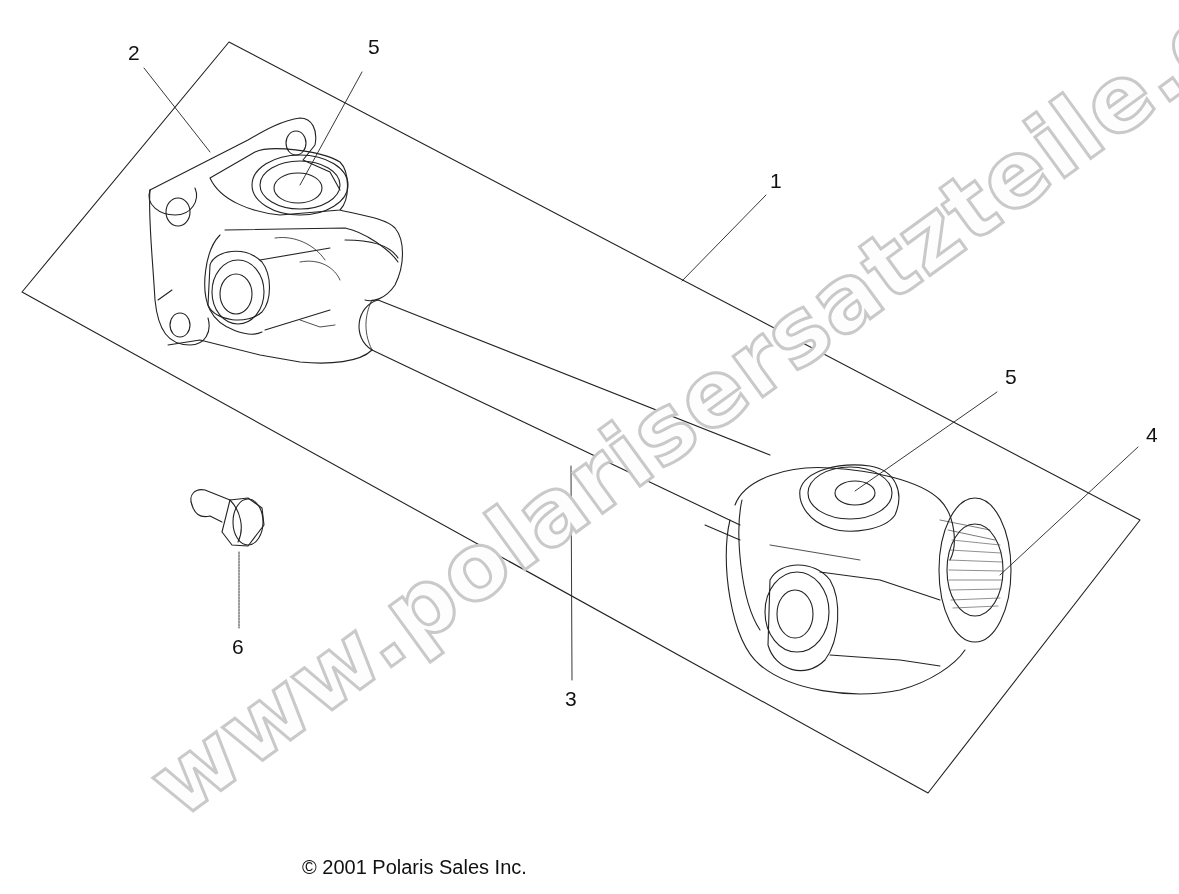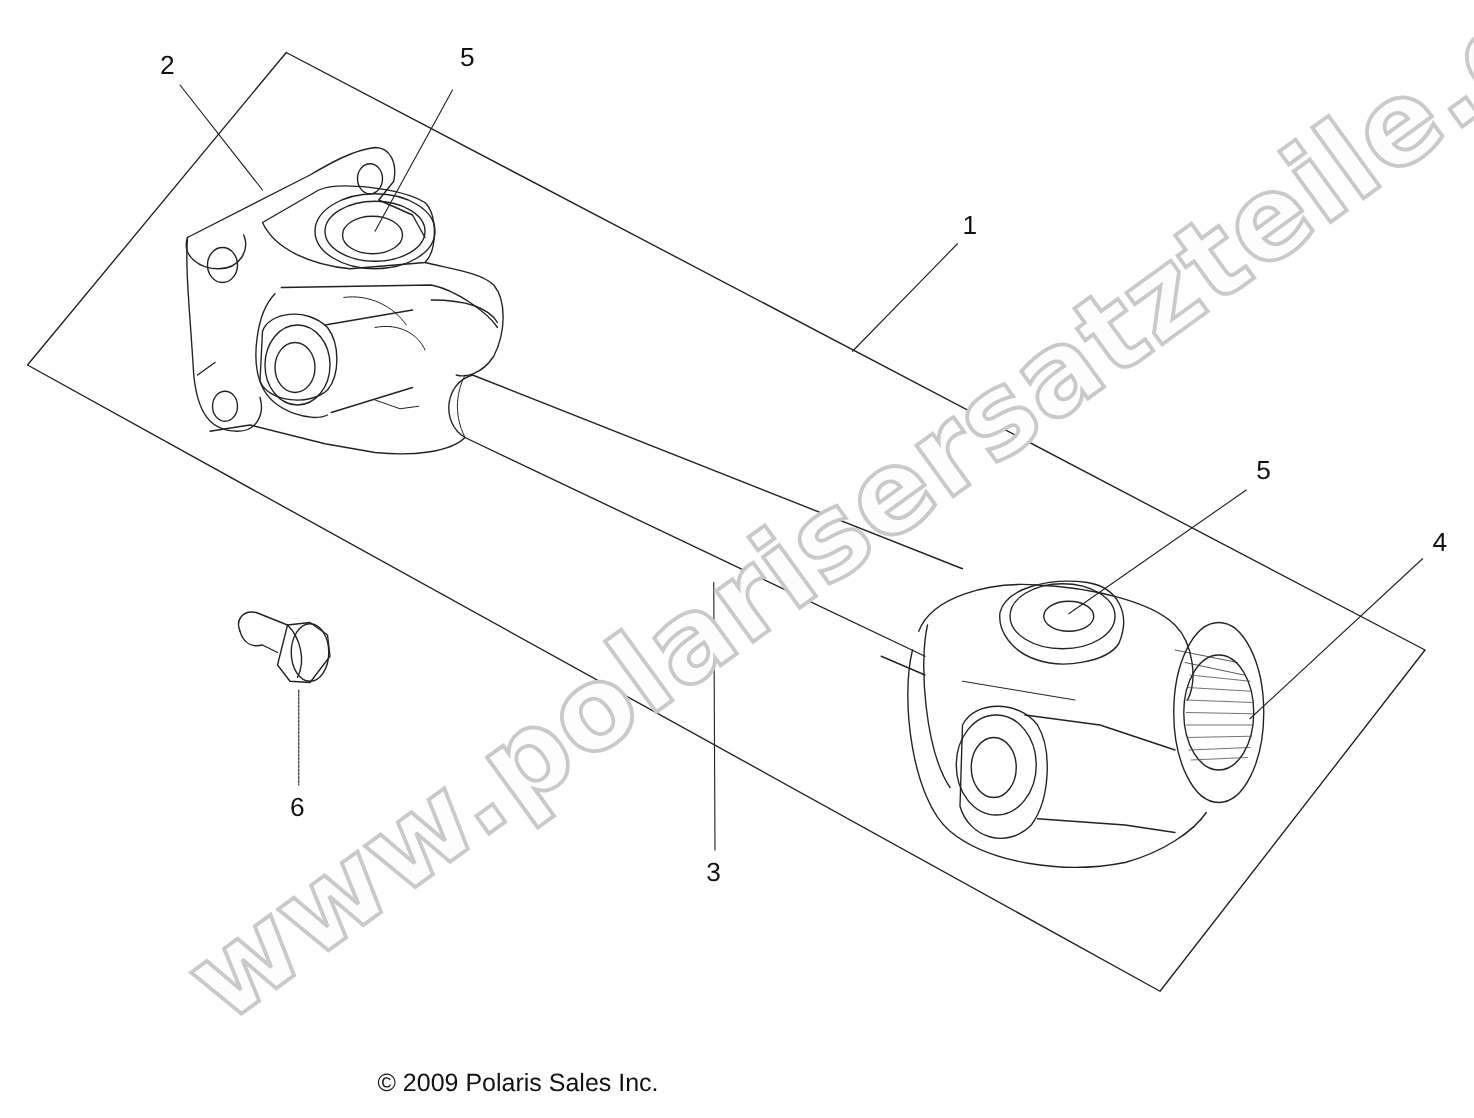--- a/index.html
+++ b/index.html
@@ -116,13 +116,13 @@
 <div class="watermark">www.polarisersatzteile.de</div>
 
 <div class="callout-label" style="left:770px;top:170px;">1</div>
 <div class="callout-label" style="left:128px;top:42px;">2</div>
 <div class="callout-label" style="left:565px;top:688px;">3</div>
 <div class="callout-label" style="left:1146px;top:424px;">4</div>
 <div class="callout-label" style="left:368px;top:36px;">5</div>
 <div class="callout-label" style="left:1005px;top:366px;">5</div>
 <div class="callout-label" style="left:232px;top:636px;">6</div>
 
-<div class="copyright">© 2009 Polaris Sales Inc.</div>
+<div class="copyright">© 2001 Polaris Sales Inc.</div>
 
 </body></html>

